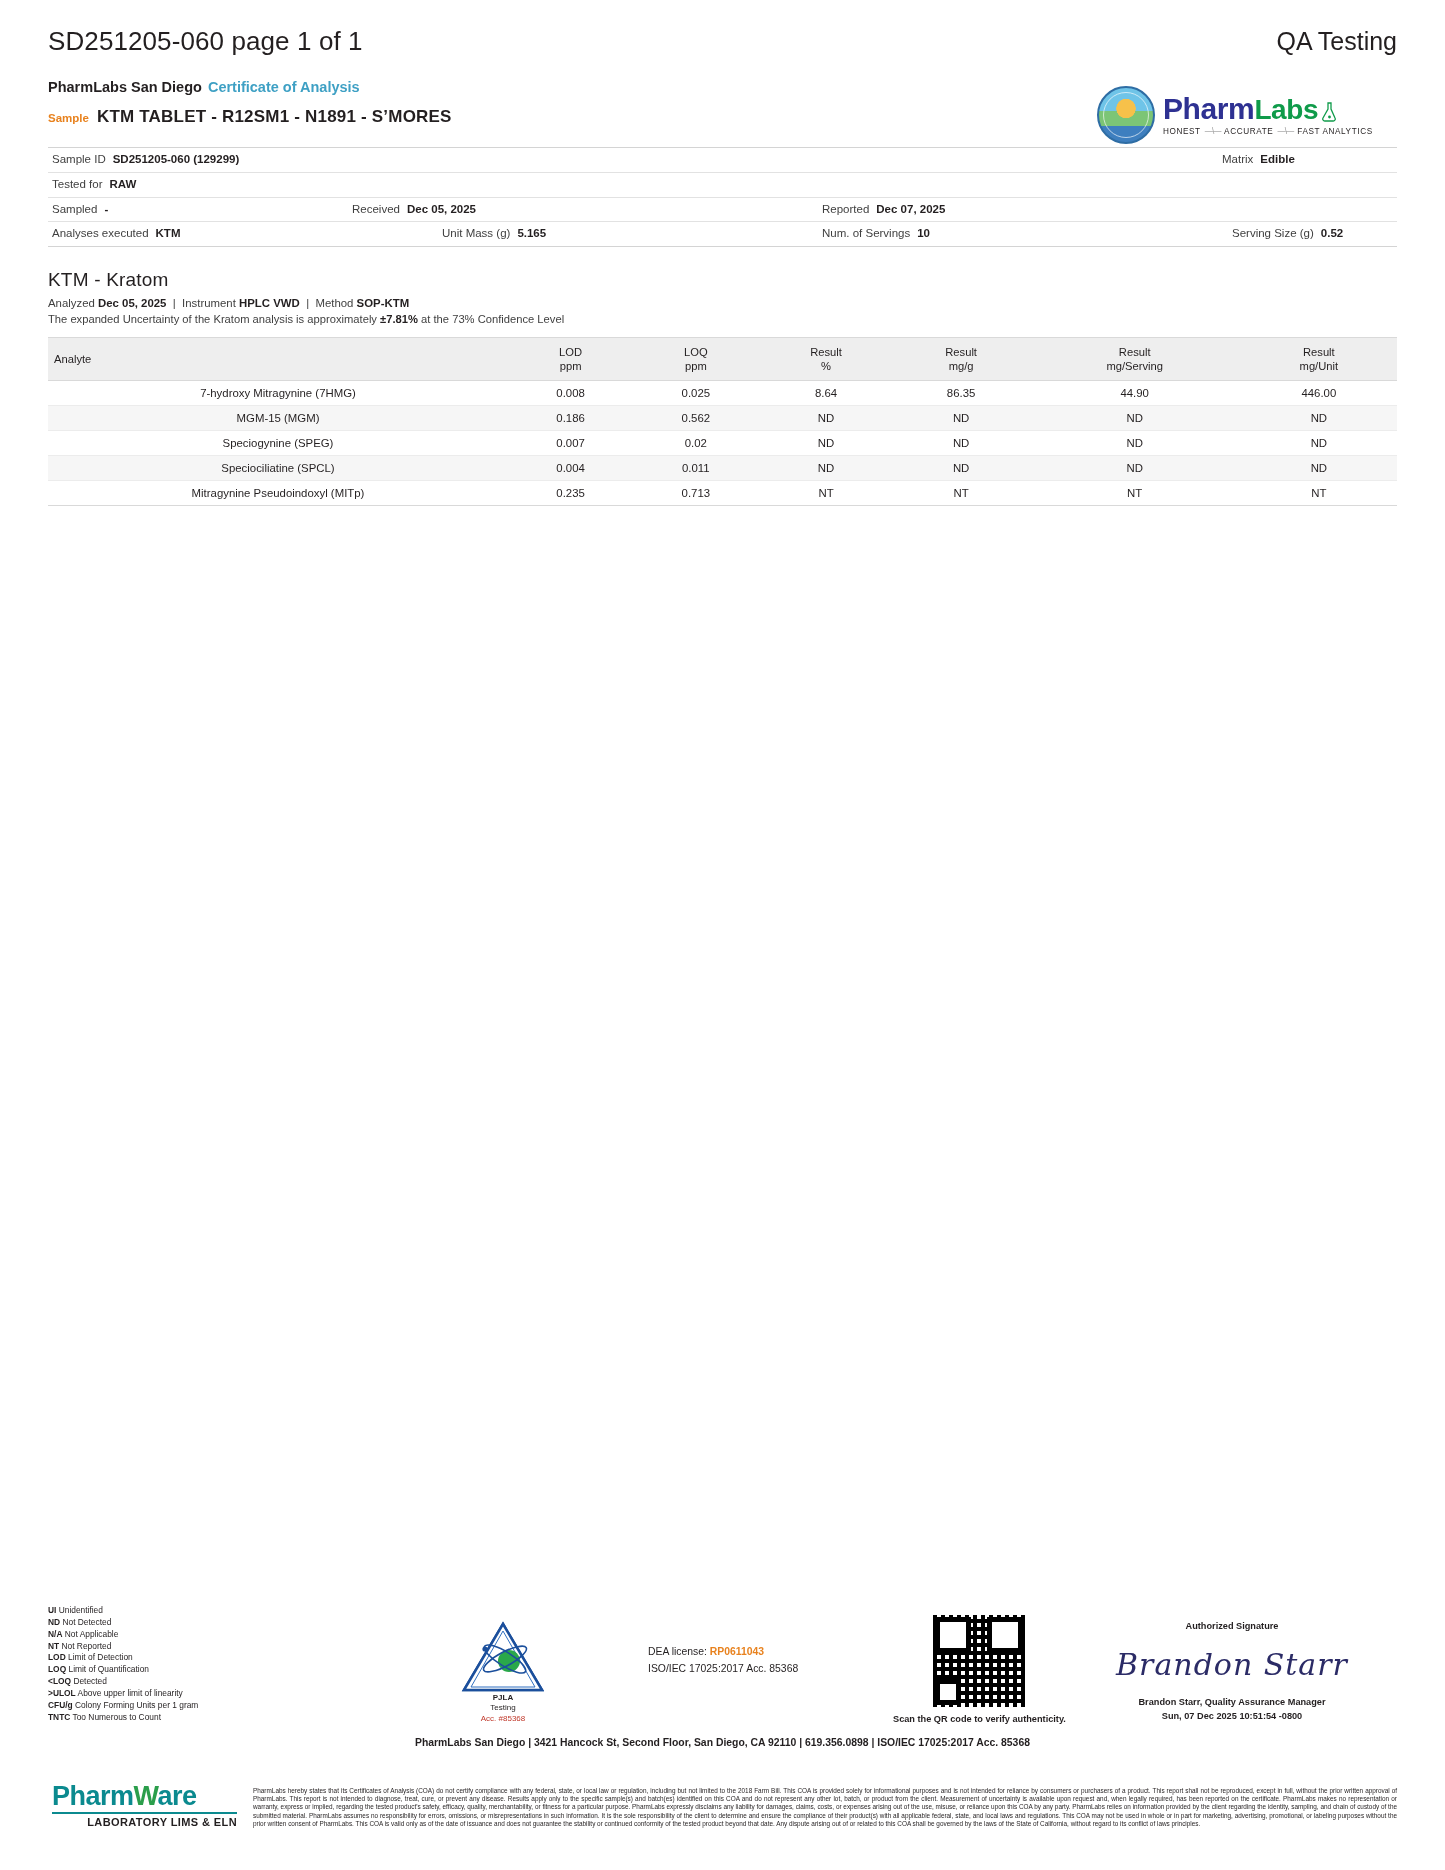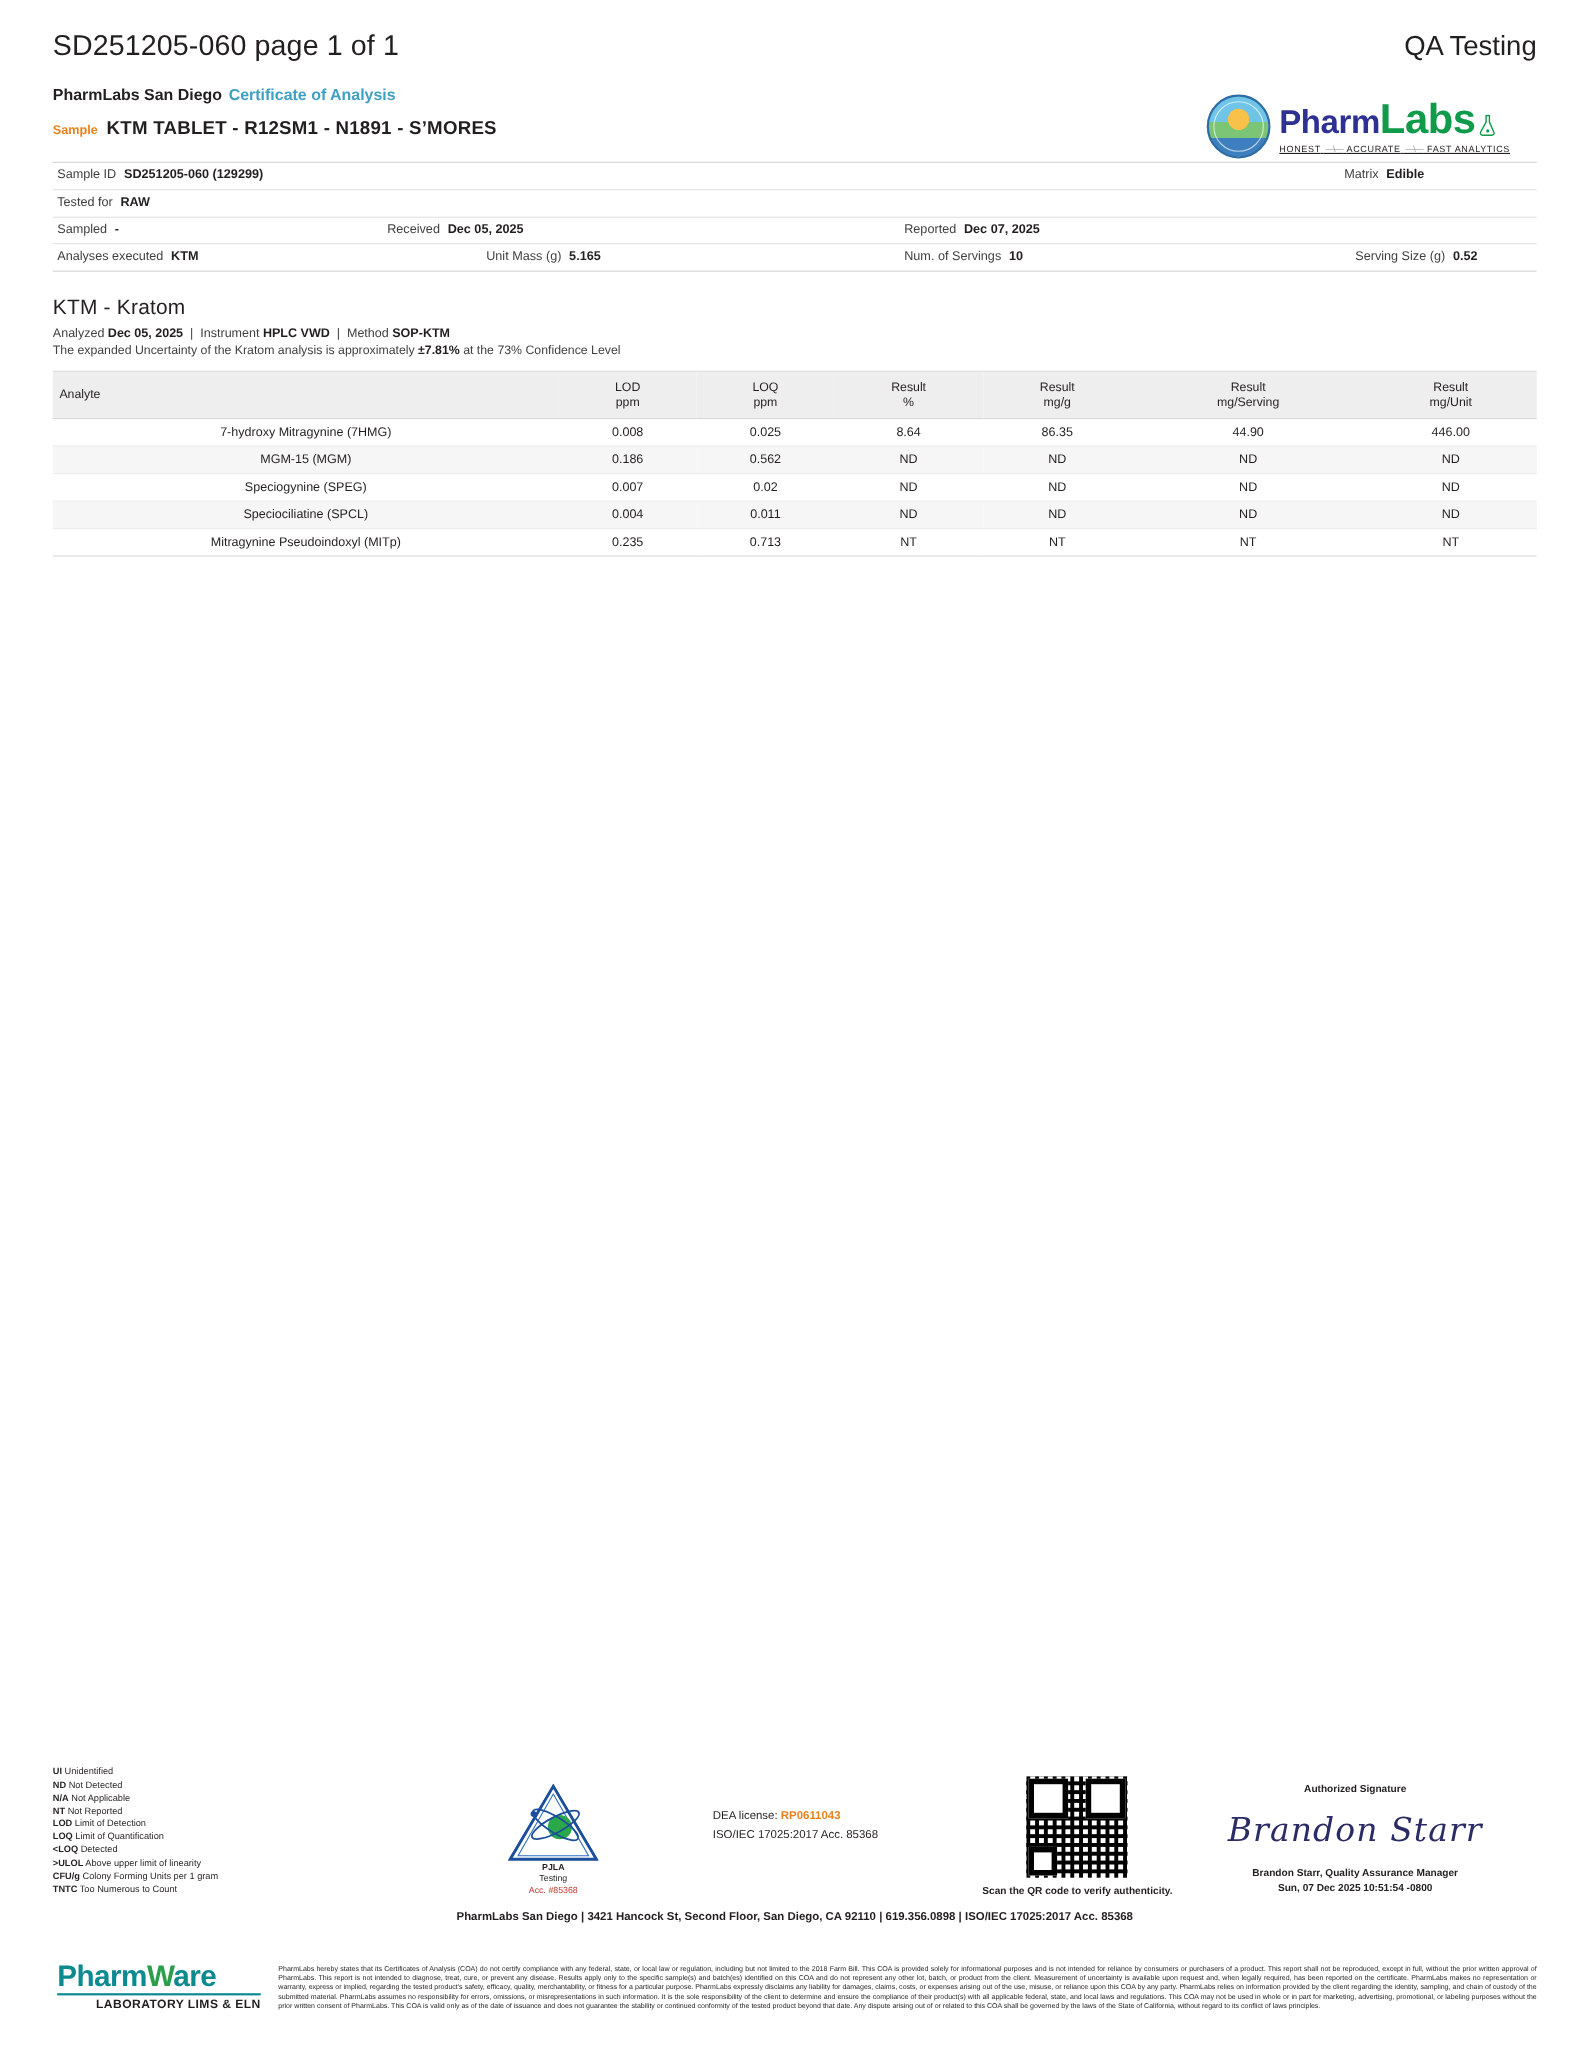--- a/index.html
+++ b/index.html
@@ -103,41 +103,40 @@
     margin-left: 8px;
     line-height: 1;
   }
   .wordmark .pharm {
     font-size: 30px;
     font-weight: bold;
     letter-spacing: -0.4px;
     color: #2e3192;
   }
   .wordmark .labs {
-    font-size: 38px;
+    font-size: 28px;
     font-weight: bold;
     letter-spacing: -0.4px;
     color: #0f9b4a;
     margin-top: 48px;
   }
   .flask {
     display: inline-block;
     width: 15px; height: 20px;
     margin-left: 4px;
     position: relative;
     vertical-align: -3px;
   }
   .flask svg { display:block; }
   .tagline {
     margin-top: 4px;
     font-size: 8.2px;
     letter-spacing: 0.6px;
     color: #231f20;
     white-space: nowrap;
-    text-decoration: underline;
   }
   .tagline .dash { color:#9b9b9b; letter-spacing: -1px; }
 
   
   .meta {
     margin-top: 20px;
     border-top: 1px solid #d4d4d4;
   }
   .meta-row {
     display: flex;

